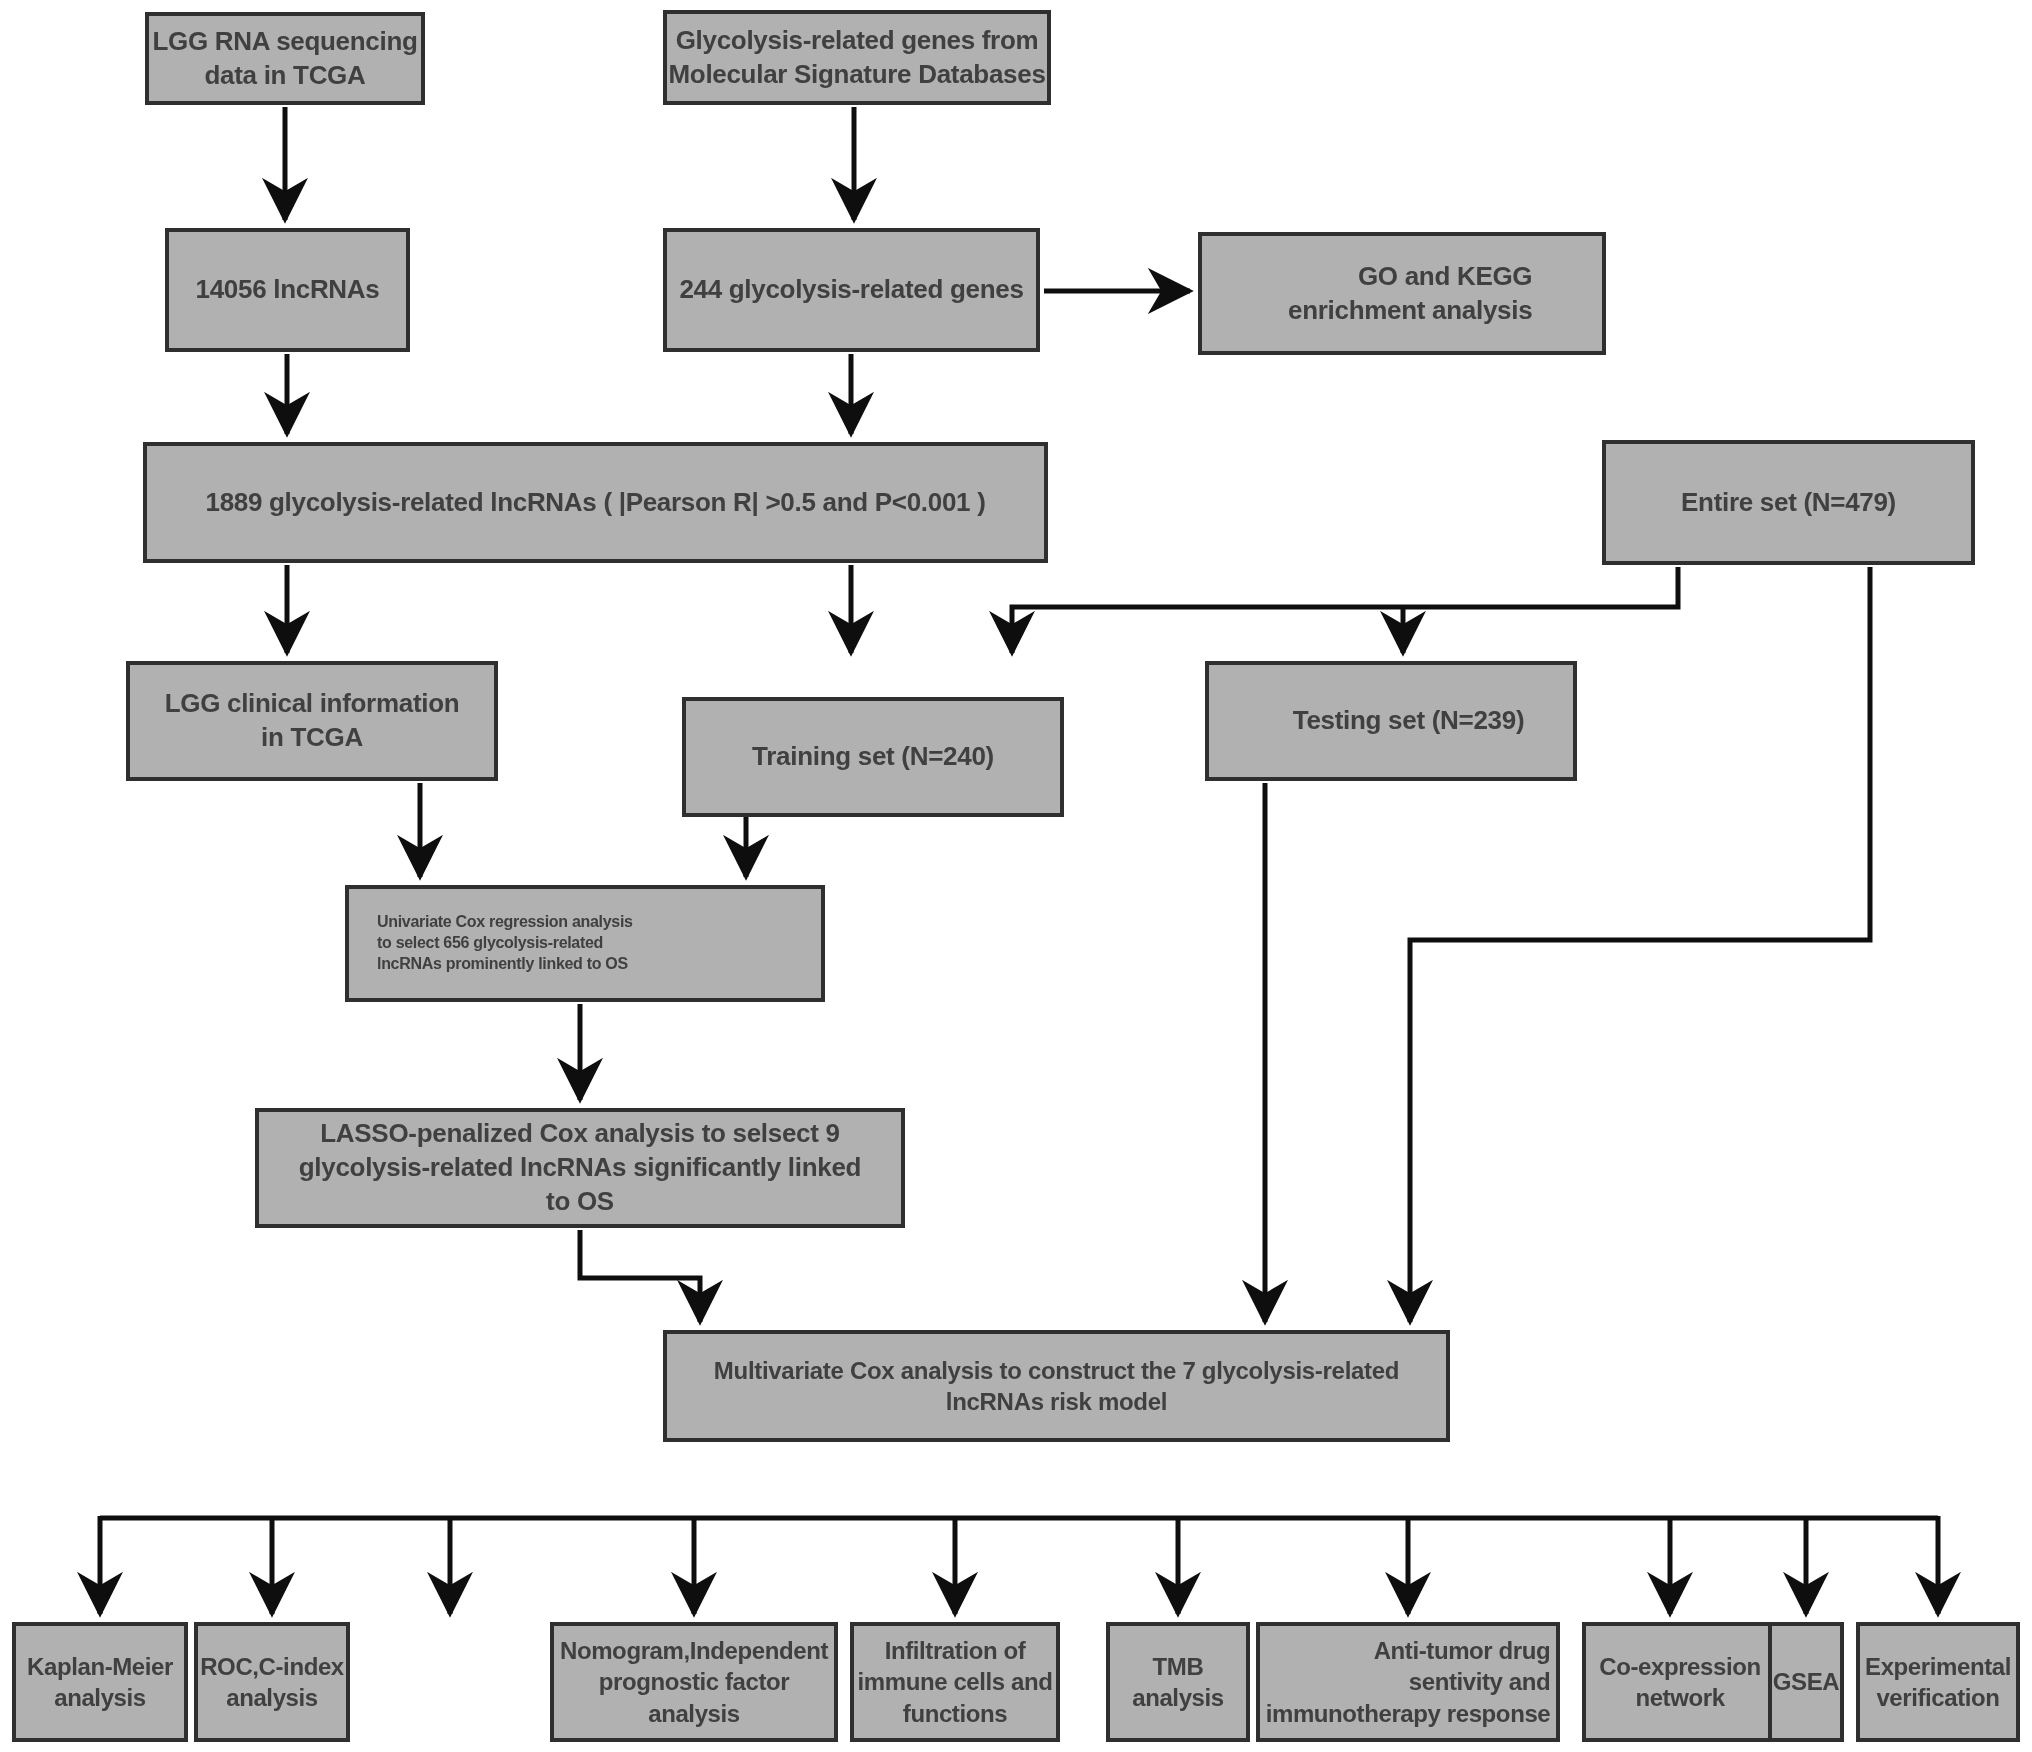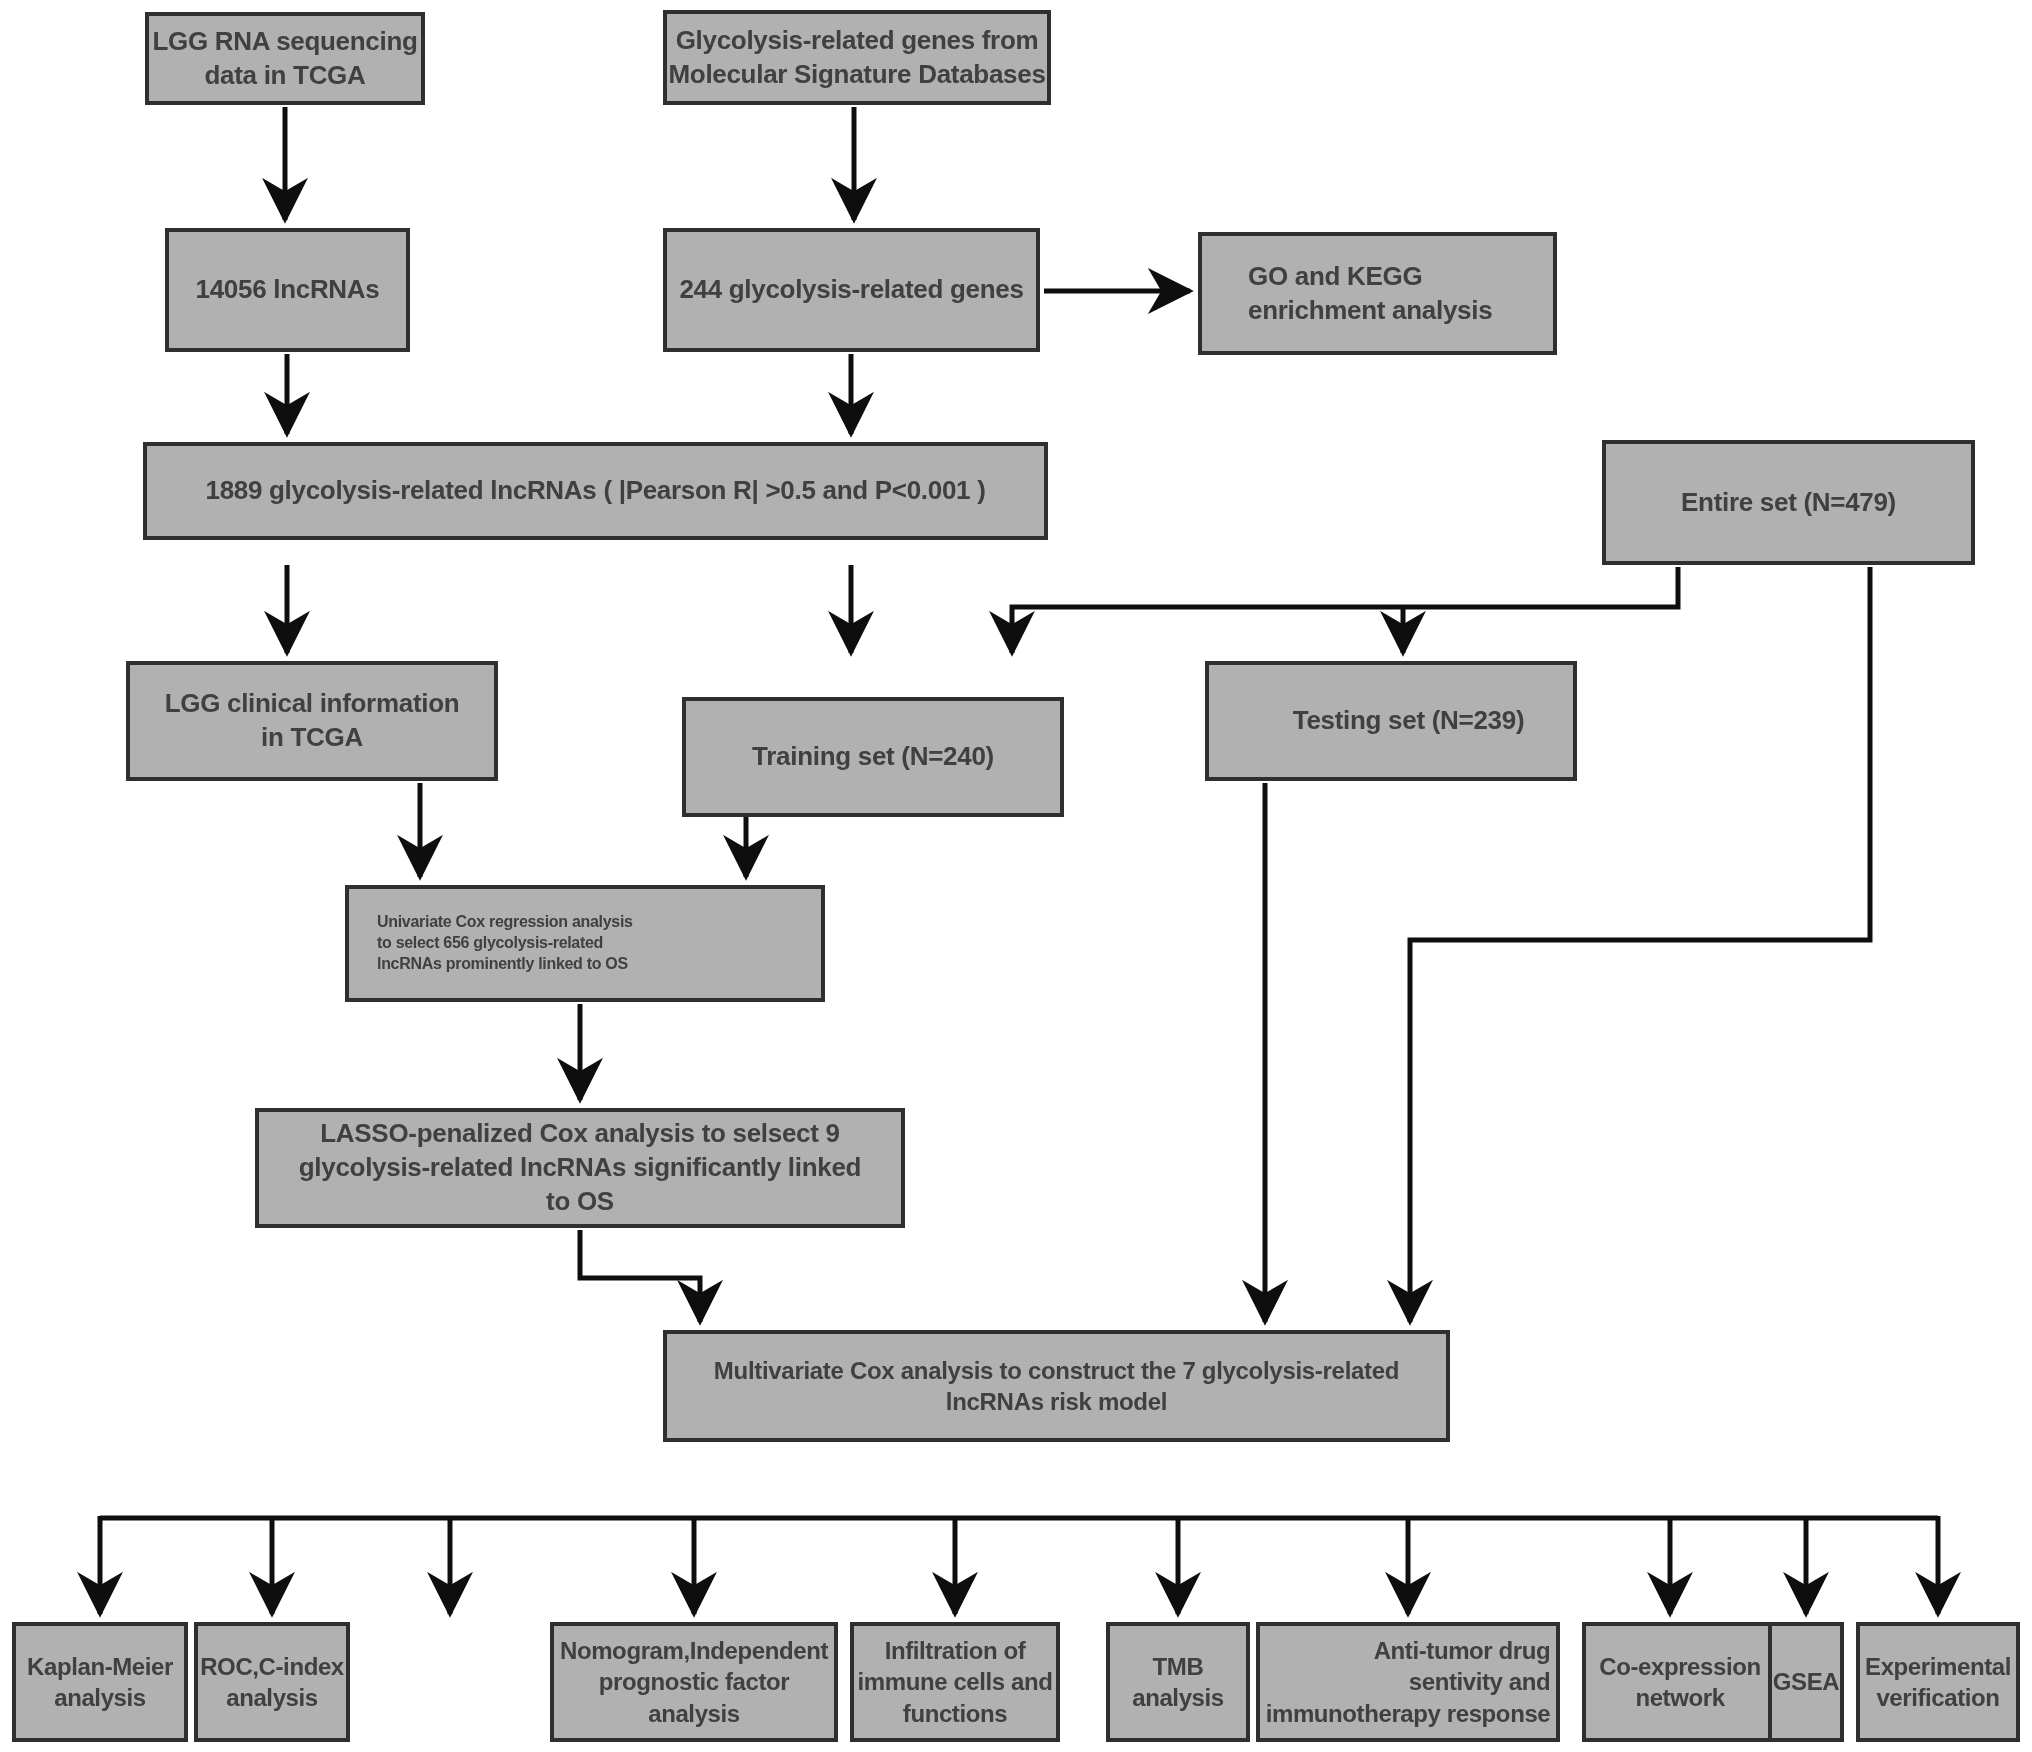--- a/index.html
+++ b/index.html
@@ -27,23 +27,23 @@
     letter-spacing:-0.3px;
     font-size:26px;
   }
   .left-text{justify-content:flex-start;text-align:left;}
   
   #n-lgg-rna       {left:145px; top:12px;  width:280px; height:93px;}
   #n-glyco-genes   {left:663px; top:10px;  width:388px; height:95px;}
   
   #n-14056         {left:165px; top:228px; width:245px; height:124px;}
   #n-244           {left:663px; top:228px; width:377px; height:124px;}
-  #n-go-kegg       {left:1198px;top:232px; width:359px; height:123px; padding-left:46px;}
+  #n-go-kegg       {left:1198px;top:232px; width:408px; height:123px; padding-left:86px;text-align:right;}
   
-  #n-1889          {left:143px; top:442px; width:905px; height:98px;}
+  #n-1889          {left:143px; top:442px; width:905px; height:121px;}
   #n-entire        {left:1602px;top:440px; width:373px; height:125px;text-align:right;}
   
   #n-clinical      {left:126px; top:661px; width:372px; height:120px;}
   #n-training      {left:682px; top:661px; width:382px; height:120px;margin-top:36px;}
   #n-testing       {left:1205px;top:661px; width:372px; height:120px;padding-left:35px;}
   
   #n-univariate    {left:345px; top:885px; width:480px; height:117px; padding-left:28px; font-size:16px;}
   #n-lasso         {left:255px; top:1108px;width:650px; height:120px;}
   #n-multivariate  {left:663px; top:1330px;width:787px; height:112px; font-size:24px;}
   

